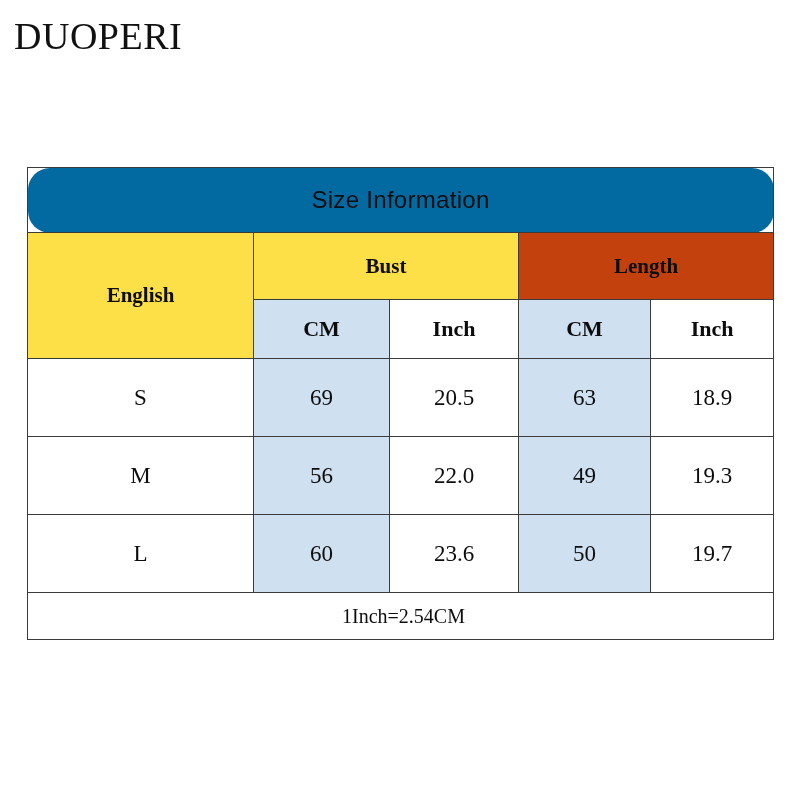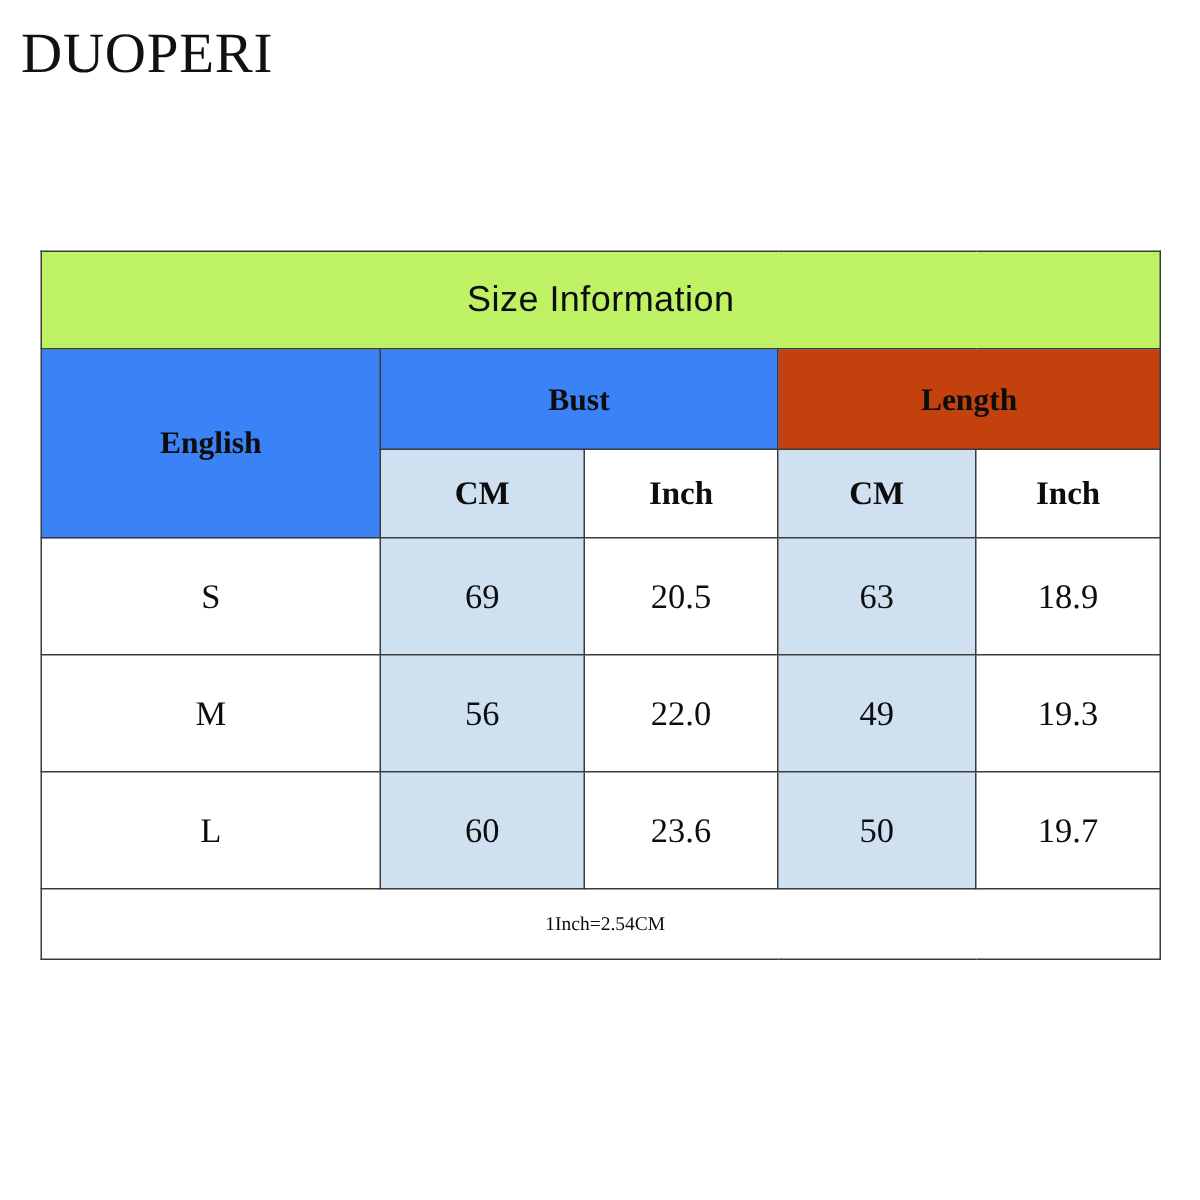--- a/index.html
+++ b/index.html
@@ -42,32 +42,33 @@
     table-layout: fixed;
     background: #ffffff;
   }
   table.size-table td {
     border: 1px solid #3b3b3b;
     text-align: center;
     vertical-align: middle;
     color: #0d0d0d;
   }
   .title-cell {
-    background: #bef264;
+    background: #0369a1;
     font-size: 24px;
     height: 62px;
     font-family: "Liberation Sans", sans-serif;
     font-weight: 400;
     letter-spacing: 0.3px;
+    border-radius: 22px;
   }
   .hdr-cell {
     height: 64px;
     font-size: 21px;
     font-weight: bold;
-    background: #3b82f6;
+    background: #fde047;
   }
   .hdr-cell.shade {
     background: #c2410c;
   }
   .sub-cell {
     height: 56px;
     font-size: 22px;
     font-weight: bold;
     background: #ffffff;
   }
@@ -79,21 +80,21 @@
     font-size: 23px;
     background: #ffffff;
   }
   .data-cell.shade {
     background: #cfe0f1;
   }
   .note-cell {
     height: 44px;
     text-align: left;
     padding-left: 7px;
-    font-size: 13px;
+    font-size: 20px;
     background: #ffffff;
   }
   .col-eng { width: 226px; }
   .col-bust-cm { width: 136px; }
   .col-bust-in { width: 129px; }
   .col-len-cm { width: 132px; }
   .col-len-in { width: 123px; }
 </style>
 </head>
 <body>

